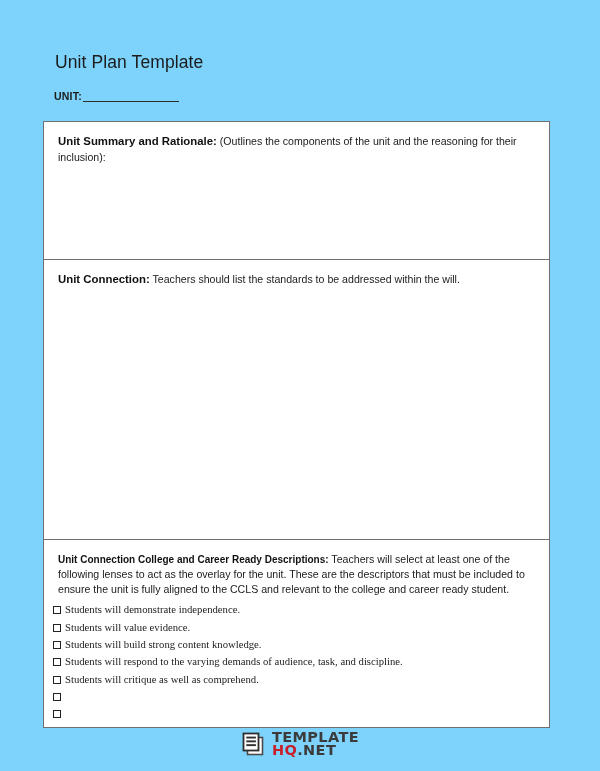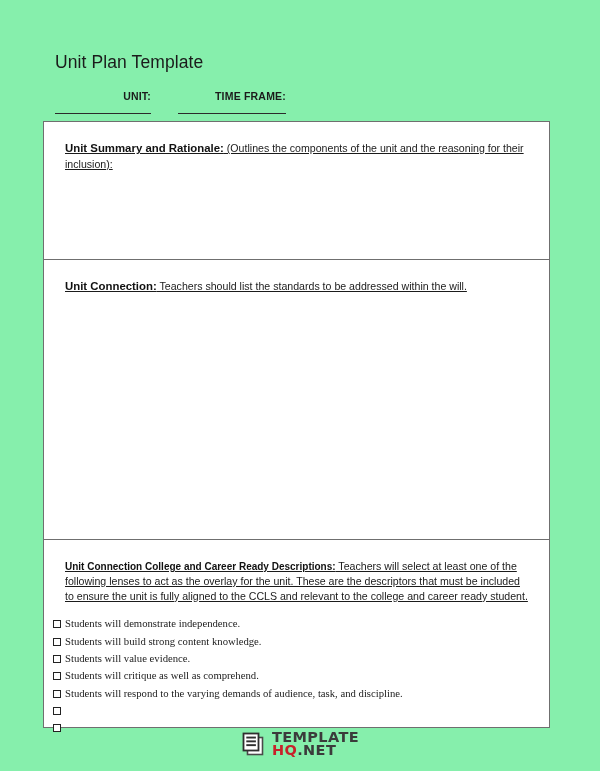--- a/index.html
+++ b/index.html
@@ -13,21 +13,21 @@
     background: #ffffff;
     font-family: "Liberation Sans", sans-serif;
     color: #1a1a1a;
     overflow: hidden;
   }
 
   .page {
     position: relative;
     width: 600px;
     height: 771px;
-    background: #86efac;
+    background: #7dd3fc;
     box-sizing: border-box;
   }
 
   
   .doc-title {
     position: absolute;
     left: 55px;
     top: 52px;
     font-size: 17.5px;
     font-weight: 400;
@@ -46,21 +46,20 @@
     font-weight: 600;
     letter-spacing: 0.2px;
     color: #1b1b1b;
     white-space: nowrap;
     display: flex;
     align-items: flex-end;
   }
   .meta-field {
     display: inline-flex;
     align-items: flex-end;
-    flex-direction: column;
   }
   .meta-label {
     font-weight: 600;
   }
   .meta-rule {
     display: inline-block;
     border-bottom: 1.3px solid #2b2b2b;
     height: 11px;
     margin-left: 1px;
   }
@@ -89,22 +88,21 @@
     border-top: 1.1px solid #6f6f6f;
   }
   .sec-summary  { height: 137px; }
   .sec-standards{ height: 280px; }
   .sec-ccr      { height: 188px; }
 
   .sec-text {
     font-size: 10.7px;
     line-height: 1.38;
     color: #1b1b1b;
-    margin: 12px;
-    text-decoration: underline;
+    margin: 5px;
   }
   .sec-head {
     font-weight: bold;
     font-size: 11.4px;
     color: #111;
   }
   .sec-head-lg {
     font-weight: bold;
     font-size: 10px;
     color: #111;
@@ -185,24 +183,20 @@
 <div class="page">
 
   <div class="doc-title">Unit Plan Template</div>
 
   <div class="meta-line">
     <span class="meta-field">
       <span class="meta-label">UNIT:</span>
         <span class="meta-rule rule-unit"></span>
     </span>
     <span class="meta-gap-a"></span>
-    <span class="meta-field">
-      <span class="meta-label">TIME FRAME:</span>
-        <span class="meta-rule rule-time"></span>
-    </span>
     <span class="meta-gap-b"></span>
   </div>
 
   <div class="form-table">
 
     <div class="section sec-summary">
       <p class="sec-text">
         <span class="sec-head">Unit Summary and Rationale:</span><span class="sec-body"> (Outlines the components of the unit and  the reasoning for their inclusion):</span>
       </p>
       <div class="sec-fill"></div>
@@ -217,30 +211,30 @@
 
     <div class="section sec-ccr">
       <p class="sec-text">
         <span class="sec-head-lg">Unit Connection College and Career Ready Descriptions:</span><span class="sec-body"> Teachers will select at least one of the following lenses to act as the overlay for the unit.  These are the descriptors that must be included to ensure the unit is fully aligned to the CCLS and relevant to the college and career ready student.</span>
       </p>
       <ul class="check-list">
         <li class="check-item">
           <span class="checkbox-glyph"></span><span>Students will demonstrate independence.</span>
         </li>
         <li class="check-item">
+          <span class="checkbox-glyph"></span><span>Students will value evidence.</span>
+        </li>
+        <li class="check-item">
           <span class="checkbox-glyph"></span><span>Students will build strong content knowledge.</span>
         </li>
         <li class="check-item">
-          <span class="checkbox-glyph"></span><span>Students will value evidence.</span>
+          <span class="checkbox-glyph"></span><span>Students will respond to the varying demands of audience, task, and discipline.</span>
         </li>
         <li class="check-item">
           <span class="checkbox-glyph"></span><span>Students will critique as well as comprehend.</span>
-        </li>
-        <li class="check-item">
-          <span class="checkbox-glyph"></span><span>Students will respond to the varying demands of audience, task, and discipline.</span>
         </li>
         <li class="check-item">
           <span class="checkbox-glyph"></span>
         </li>
         <li class="check-item">
           <span class="checkbox-glyph"></span>
         </li>
       </ul>
     </div>
 

